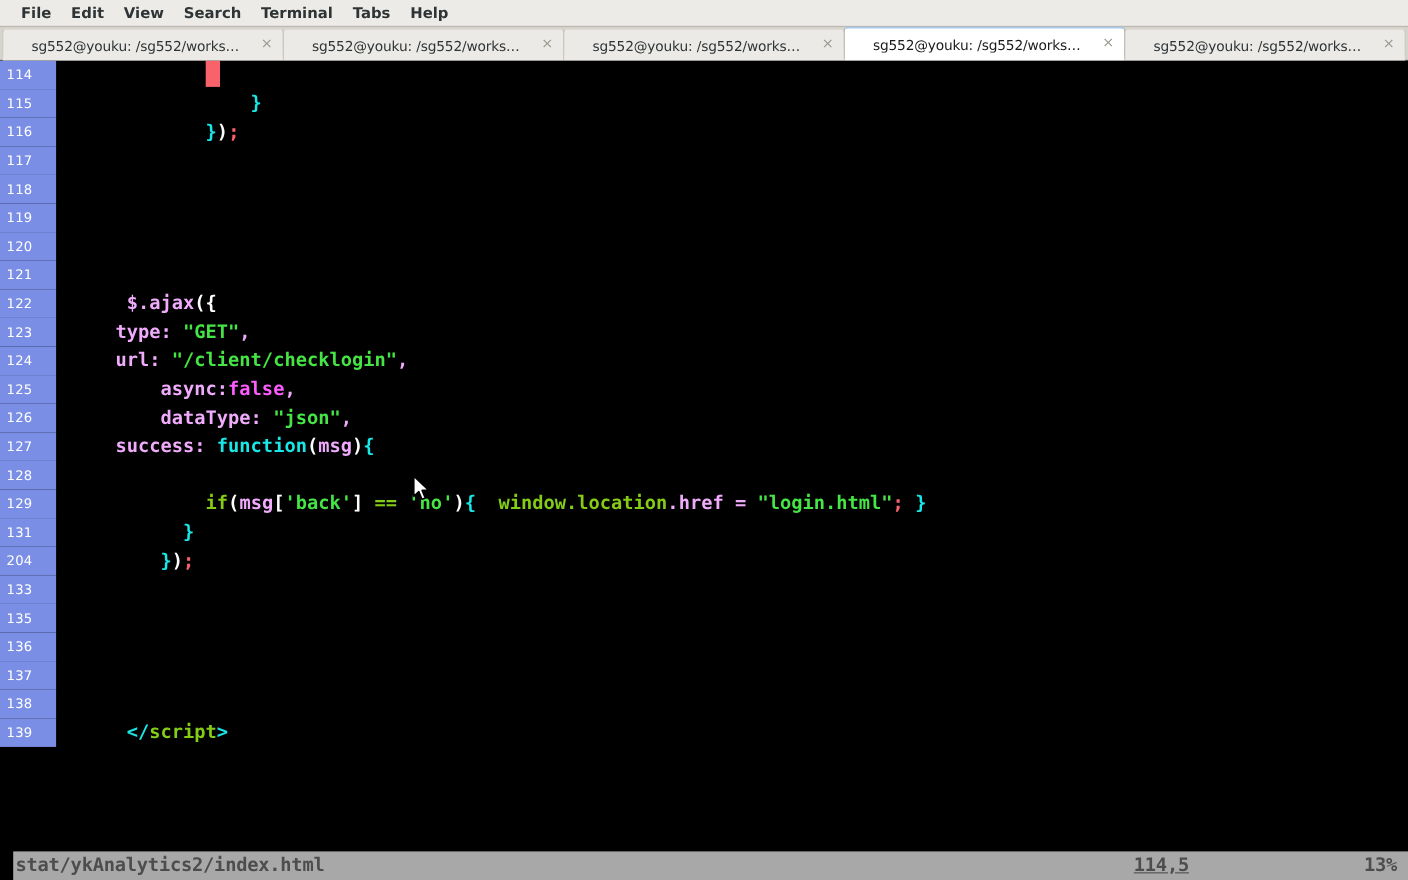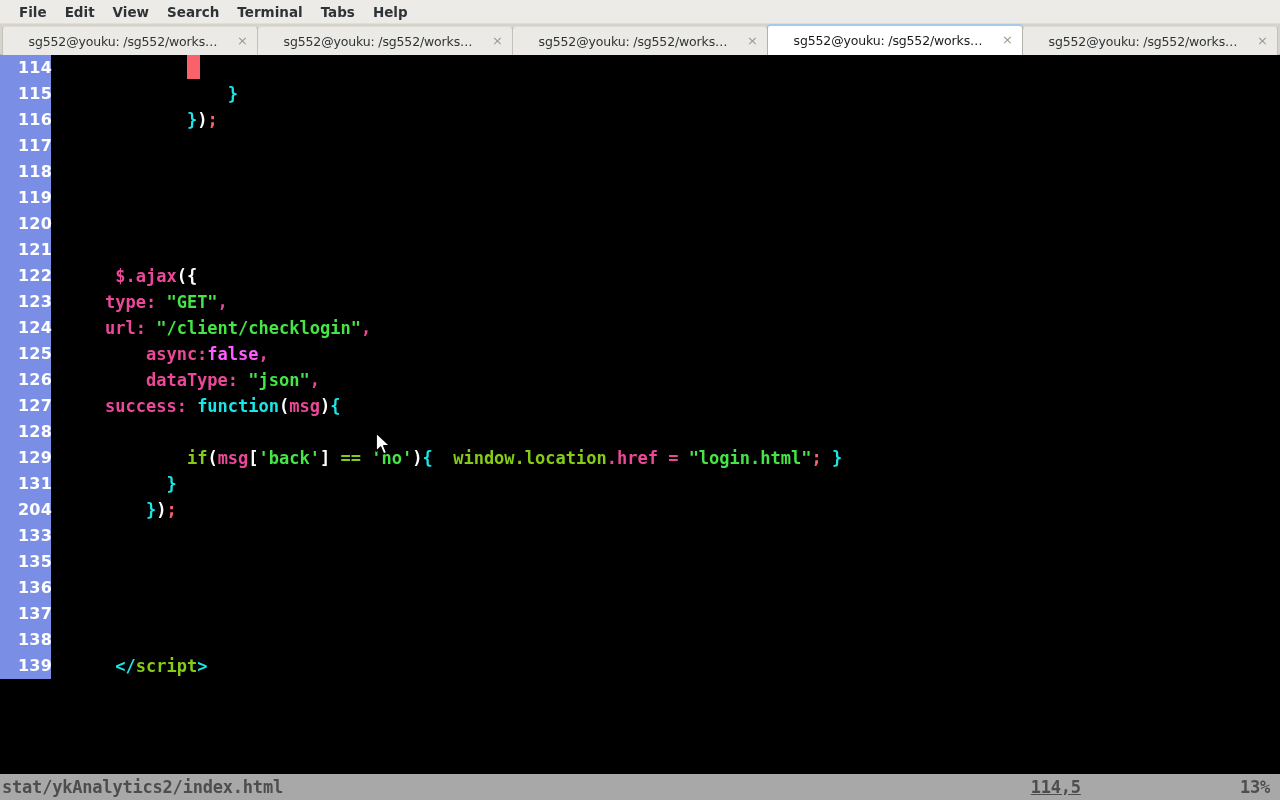--- a/index.html
+++ b/index.html
@@ -139,59 +139,59 @@
     font-weight: bold;
     white-space: pre;
   }
 
   .gutter {
     flex: 0 0 51px;
     width: 51px;
     background: #7b8ee6;
     color: #ffffff;
     text-align: left;
-    padding-left: 18px;
-    box-sizing: border-box;
-    font-family: "DejaVu Sans", sans-serif;
-    font-size: 16px;
-    font-weight: bold;
+    padding-left: 6px;
+    box-sizing: border-box;
+    font-family: "DejaVu Sans", sans-serif;
+    font-size: 12px;
+    font-weight: normal;
     letter-spacing: 0.2px;
   }
 
   .code-text {
     flex: 1 1 auto;
     padding-left: 54px;
     box-sizing: border-box;
     color: #ffffff;
     position: relative;
   }
 
   
   .t-plain   { color: #ffffff; }
-  .t-ident   { color: #ec4899; }
+  .t-ident   { color: #f0abfc; }
   .t-string  { color: #44e544; }
   .t-keyword { color: #19e6e6; }
   .t-magenta { color: #ff5cff; }
   .t-brace   { color: #19e6e6; }
   .t-semi    { color: #f9626a; }
   .t-op      { color: #84cc16; }
 
   
   .block-cursor {
     display: inline-block;
     width: 13px;
     height: 24px;
     background: #f9626a;
     vertical-align: -5px;
   }
 
   
   .statusbar {
     position: absolute;
-    left: 0; right: 0; bottom: 0;
+    left: 12px; right: 0; bottom: 0;
     height: 26px;
     background: #a8a8a8;
     display: flex;
     align-items: center;
     font-family: "DejaVu Sans Mono", monospace;
     font-size: 17px;
     font-weight: bold;
     color: #4d4d4d;
     box-sizing: border-box;
   }

